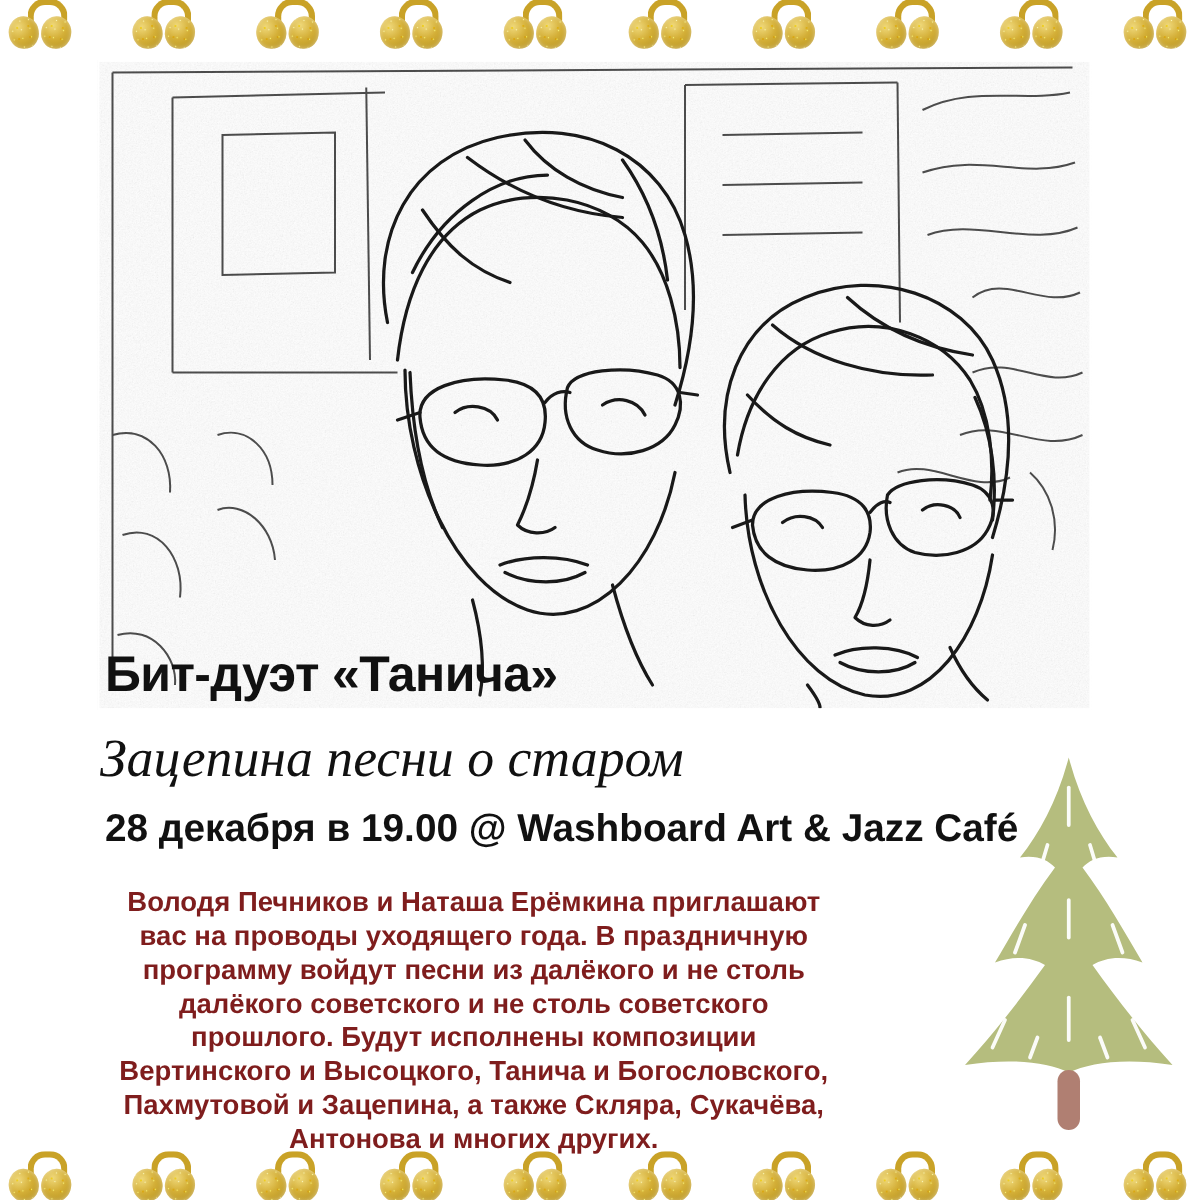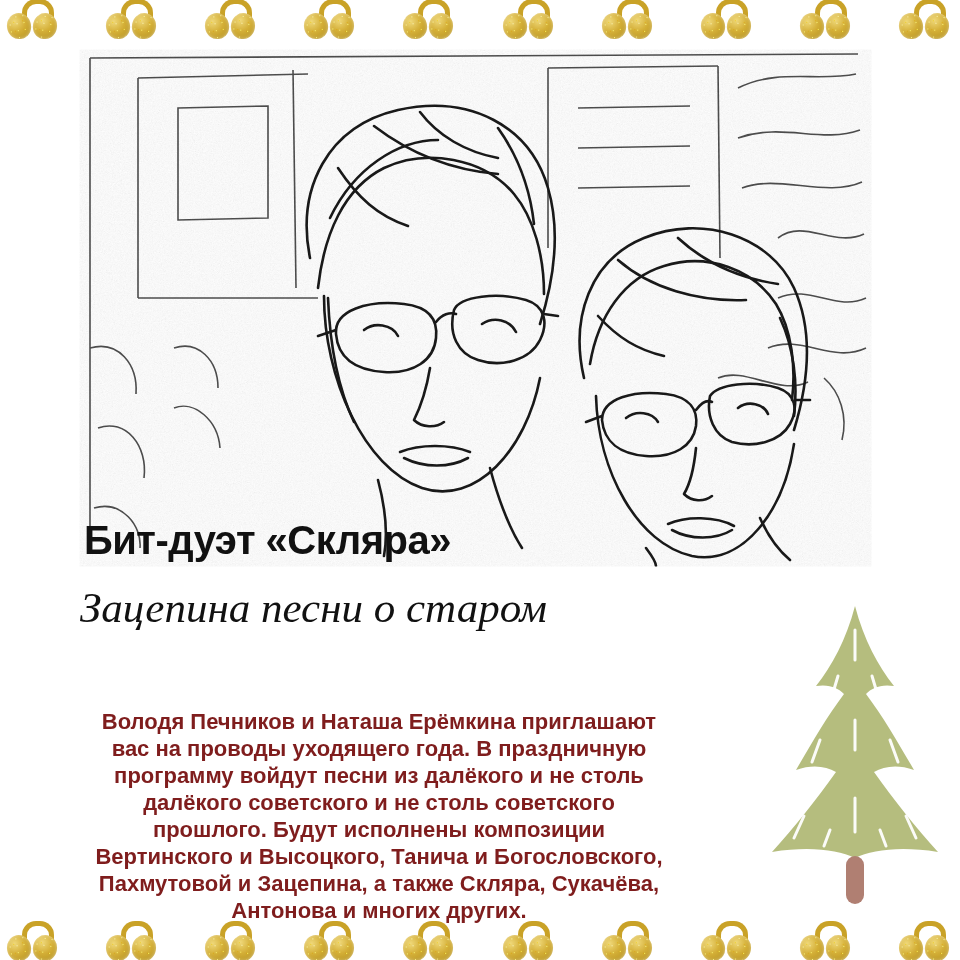--- a/index.html
+++ b/index.html
@@ -349,22 +349,23 @@
 
         <path d="M568 500 C574 508 578 514 578 518"></path>
         <path d="M682 470 C690 488 700 502 712 512"></path>
       </g>
 
       <rect x="0" y="0" width="795" height="520" filter="url(#grain2)" opacity="0.3"></rect>
       <rect x="0" y="0" width="795" height="520" fill="none" stroke="#ffffff" stroke-width="3"></rect>
     </svg>
   </div>
 
-  <div class="title-main">Бит-дуэт «Скляра»</div>
+  <div class="title-main">Бит-дуэт «Танича»</div>
   <div class="title-sub">Зацепина песни о старом</div>
+  <div class="title-date">28 декабря в 19.00 @ Washboard Art &amp; Jazz Café</div>
   <div class="body-text">Володя Печников и Наташа Ерёмкина приглашают вас на проводы уходящего года. В праздничную программу войдут песни из далёкого и не столь далёкого советского и не столь советского прошлого. Будут исполнены композиции Вертинского и Высоцкого, Танича и Богословского, Пахмутовой и Зацепина, а также Скляра, Сукачёва, Антонова и многих других.</div>
 
   <div class="tree">
     <svg viewBox="0 0 190 310" aria-hidden="true">
       <g fill="#b5bd7e">
         <path d="M95 6 C104 40 118 66 134 86 C120 84 112 88 106 94 C124 118 140 146 154 170 C138 164 124 166 114 172 C134 200 156 228 178 252 C140 246 112 250 95 258 C78 250 50 246 12 252 C34 228 56 200 76 172 C66 166 52 164 36 170 C50 146 66 118 84 94 C78 88 70 84 56 86 C72 66 86 40 95 6 Z"></path>
       </g>
       <g stroke="#ffffff" stroke-width="3" stroke-linecap="round" fill="none" opacity="0.95">
         <path d="M95 30 L95 60"></path>
         <path d="M78 76 L72 96"></path>

